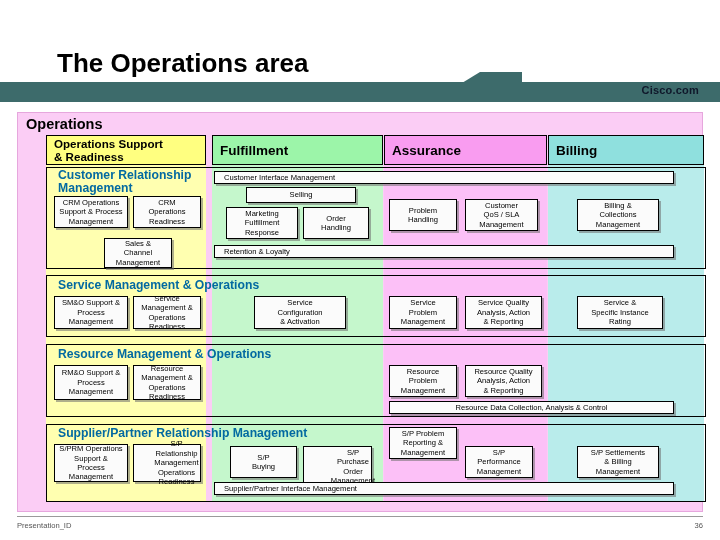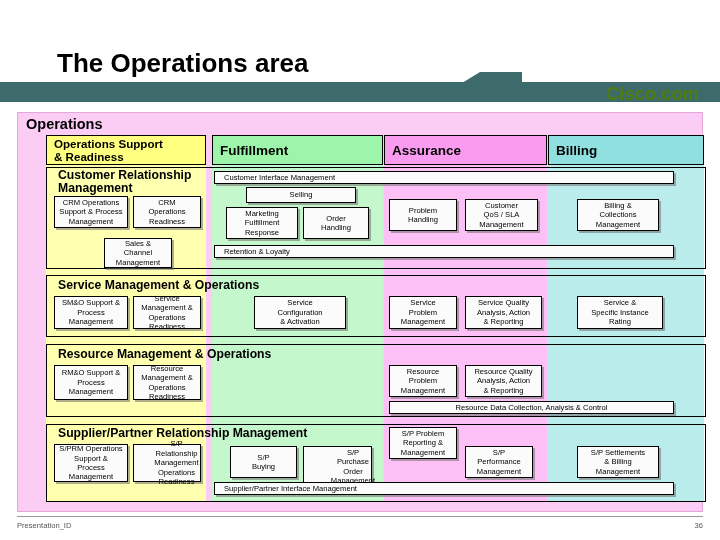--- a/index.html
+++ b/index.html
@@ -21,21 +21,21 @@
     position:absolute;left:0;top:82px;width:720px;height:20px;
     background:#3d6b6b;
   }
   #cisco-bar-notch{
     position:absolute;left:462px;top:72px;width:60px;height:11px;
     background:#3d6b6b;
     clip-path:polygon(18px 0,60px 0,60px 11px,0 11px);
   }
   #cisco-dotcom{
     position:absolute;right:21px;top:84px;
-    color:#4d7c0f;font-size:18px;font-weight:bold;
+    color:#0f172a;font-size:11px;font-weight:bold;
     letter-spacing:0.2px;
   }
   
   #ops-panel{
     position:absolute;left:17px;top:112px;width:686px;height:400px;
     background:#fbcdf5;
     border:1px solid #e6a7dd;
     box-sizing:border-box;
   }
   #ops-panel-title{
@@ -65,21 +65,21 @@
   #band-bil{left:530px;width:156px;background:#b9eceb;}
 
   
   .rowbox{
     position:absolute;
     border:1.8px solid #000;box-sizing:border-box;
     background:transparent;
   }
   .rowtitle{
     position:absolute;
-    font-size:12.2px;font-weight:bold;color:#000000;
+    font-size:12.2px;font-weight:bold;color:#0369a1;
     white-space:nowrap;
   }
   .rowtitle.two-line{line-height:13px;white-space:normal;}
 
   
   .pbox{
     position:absolute;
     background:#fbfbfb;
     border:1.1px solid #000;
     box-sizing:border-box;

